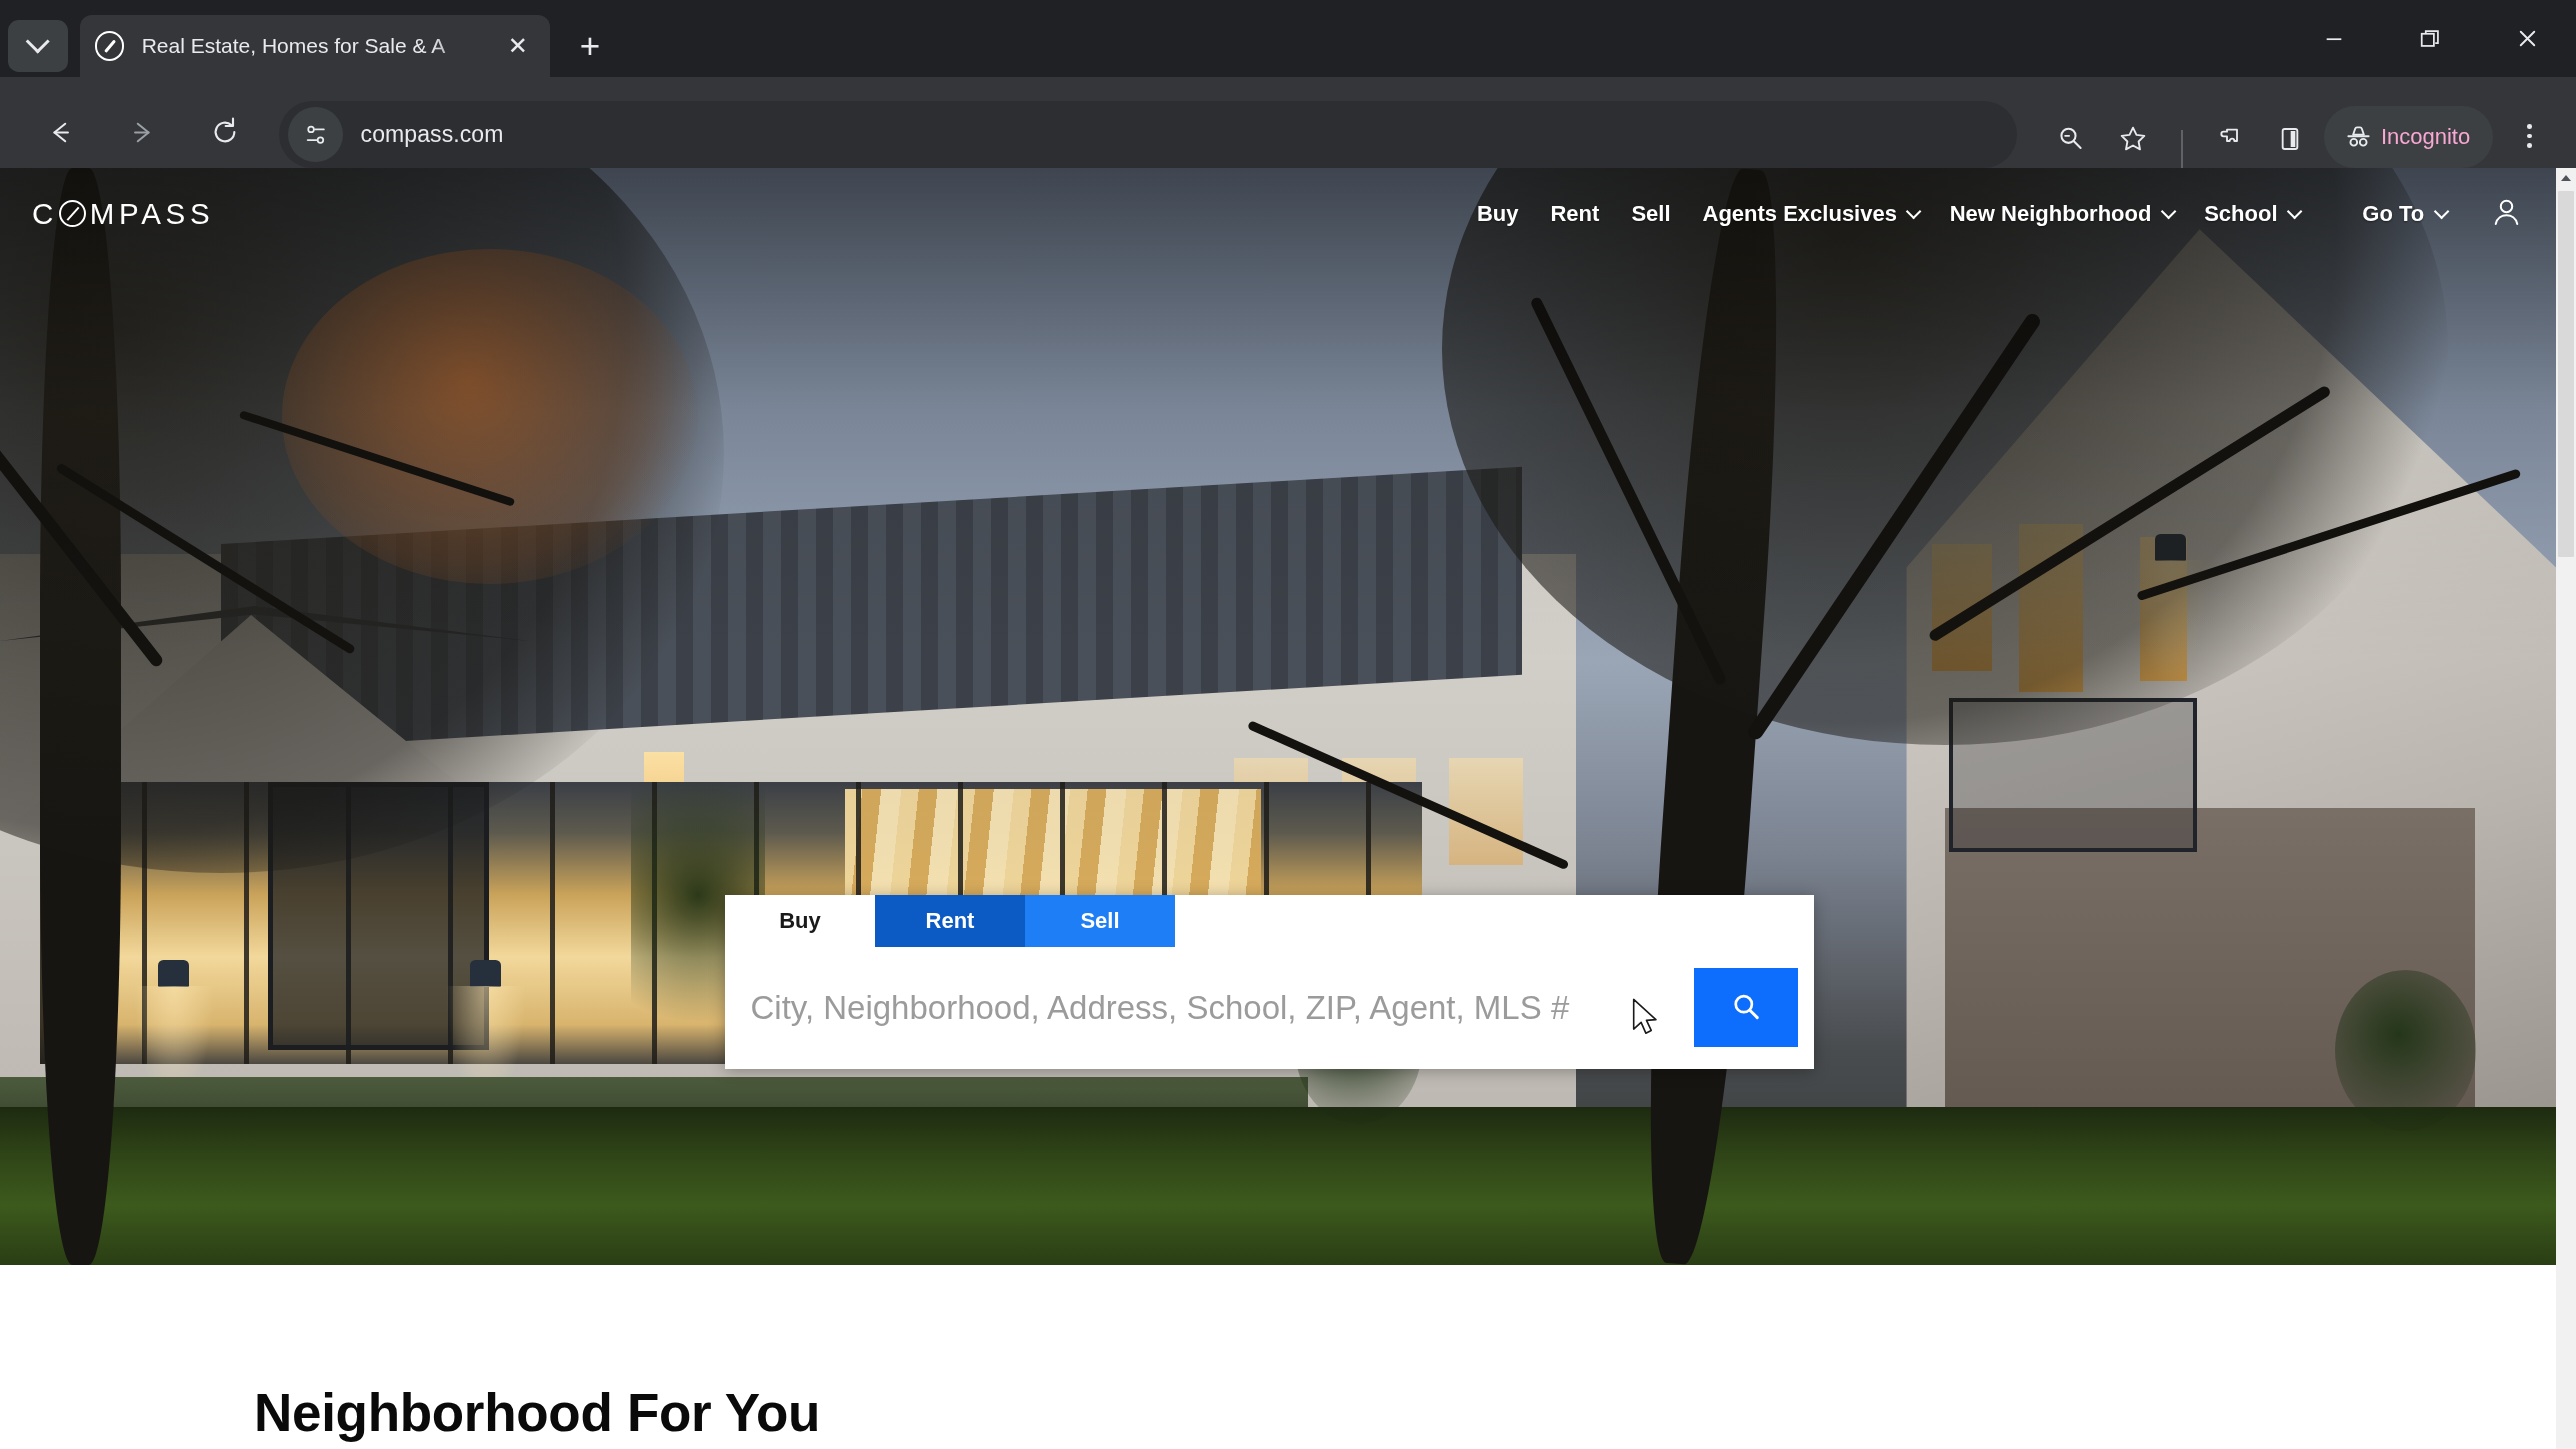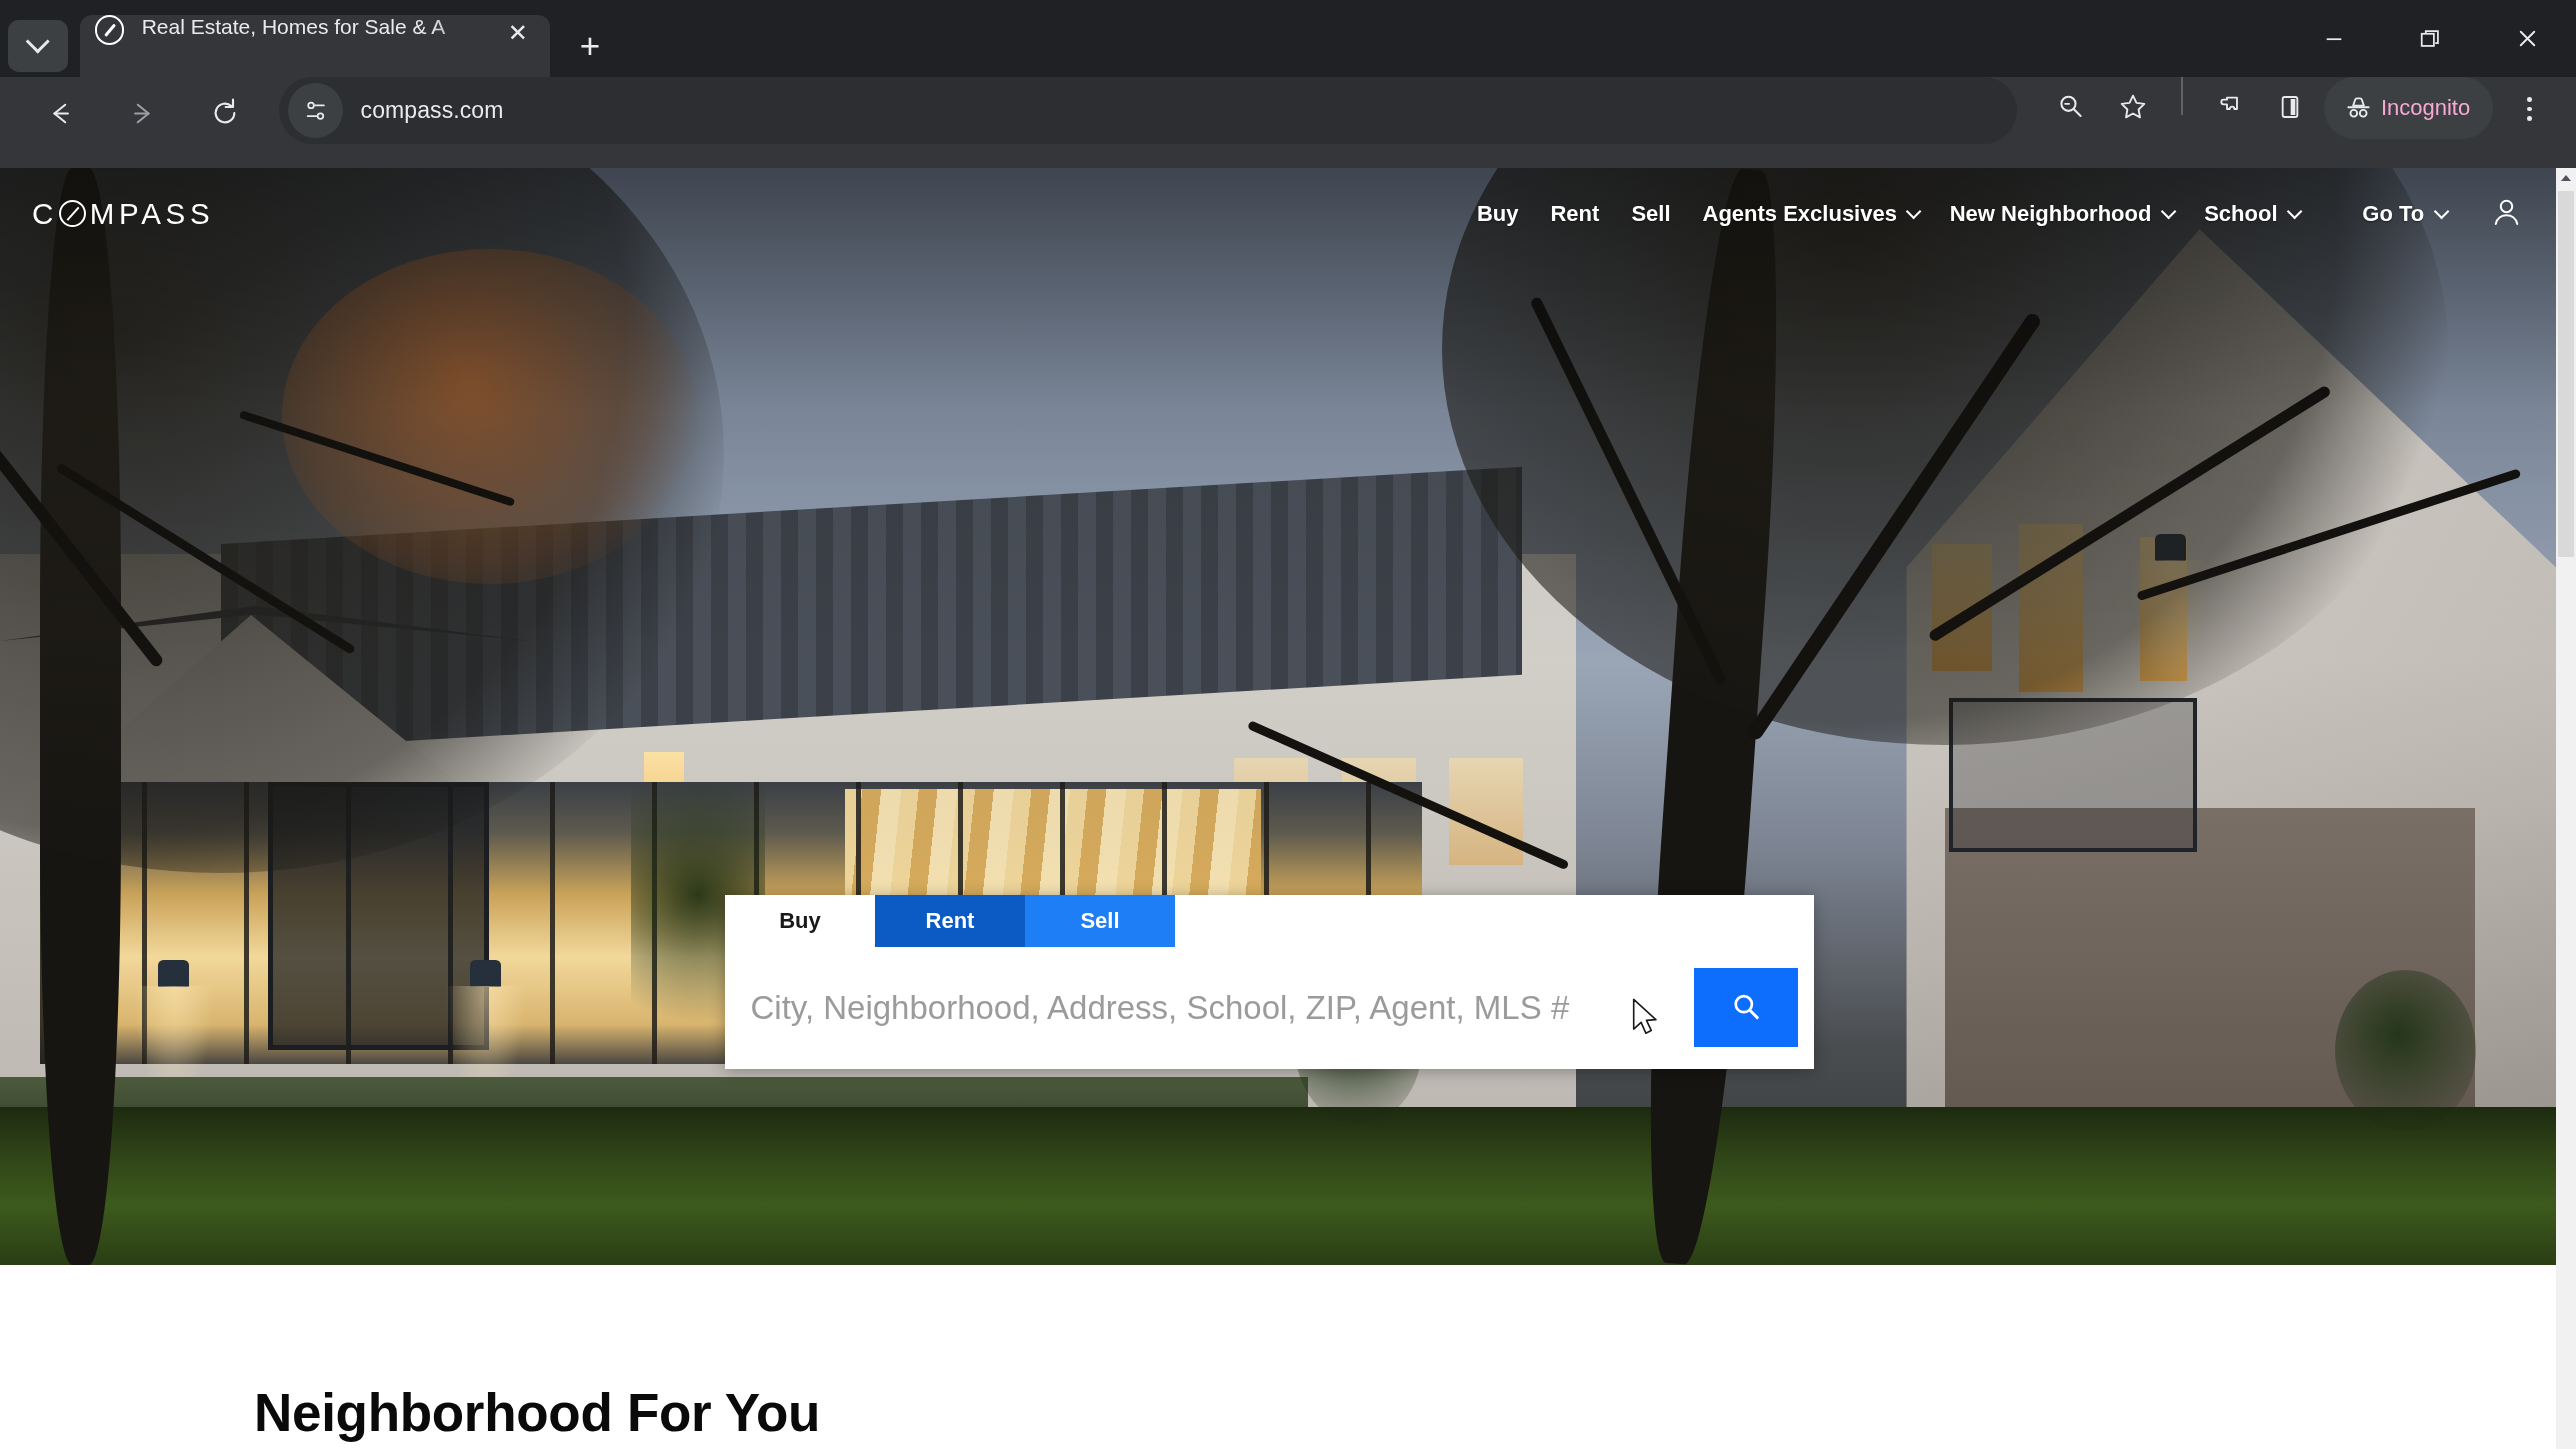--- a/index.html
+++ b/index.html
@@ -26,21 +26,21 @@
     cursor: pointer;
   }
   .chev-down {
     width: 17.4px; height: 17.4px;
     border-right: 3.4px solid #e8eaed; border-bottom: 3.4px solid #e8eaed;
     transform: rotate(45deg) translate(-2.7px,-2.7px);
   }
   .tab {
     height: 62px; width: 470px; margin-left: 12px;
     background: #35363a; border-radius: 12px 12px 0 0;
-    display: flex; align-items: flex-start; padding: 0 14.8px;
+    display: flex; align-items: center; padding: 0 14.8px;
     position: relative; cursor: pointer;
   }
   .tab-favicon {
     width: 29.5px; height: 29.5px; flex: 0 0 29.5px; margin-right: 17.4px;
     border-radius: 50%; border: 2.7px solid #fff;
     position: relative; background: #35363a;
   }
   .tab-favicon::after {
     content: ""; position: absolute; left: 50%; top: 50%;
     width: 2.7px; height: 14.8px; background: #fff;
@@ -71,21 +71,21 @@
     width: 97px; height: 77px;
     display: flex; align-items: center; justify-content: center;
     cursor: pointer;
   }
   .win-btn svg { display: block; }
 
   #toolbar {
     position: absolute; top: 77px; left: 0;
     width: 2576px; height: 91px;
     background: #35363a;
-    display: flex; align-items: flex-start;
+    display: flex; align-items: flex-end;
   }
   .nav-btn {
     width: 72px; height: 72px; margin-left: 10.7px;
     display: flex; align-items: center; justify-content: center;
     border-radius: 50%; cursor: pointer; color: #e8eaed;
   }
   .nav-btn:first-child { margin-left: 24px; }
   .omnibox {
     flex: 1; height: 67px; margin: 0 24px 0 17.4px;
     background: #2d2e31; border-radius: 34px;

